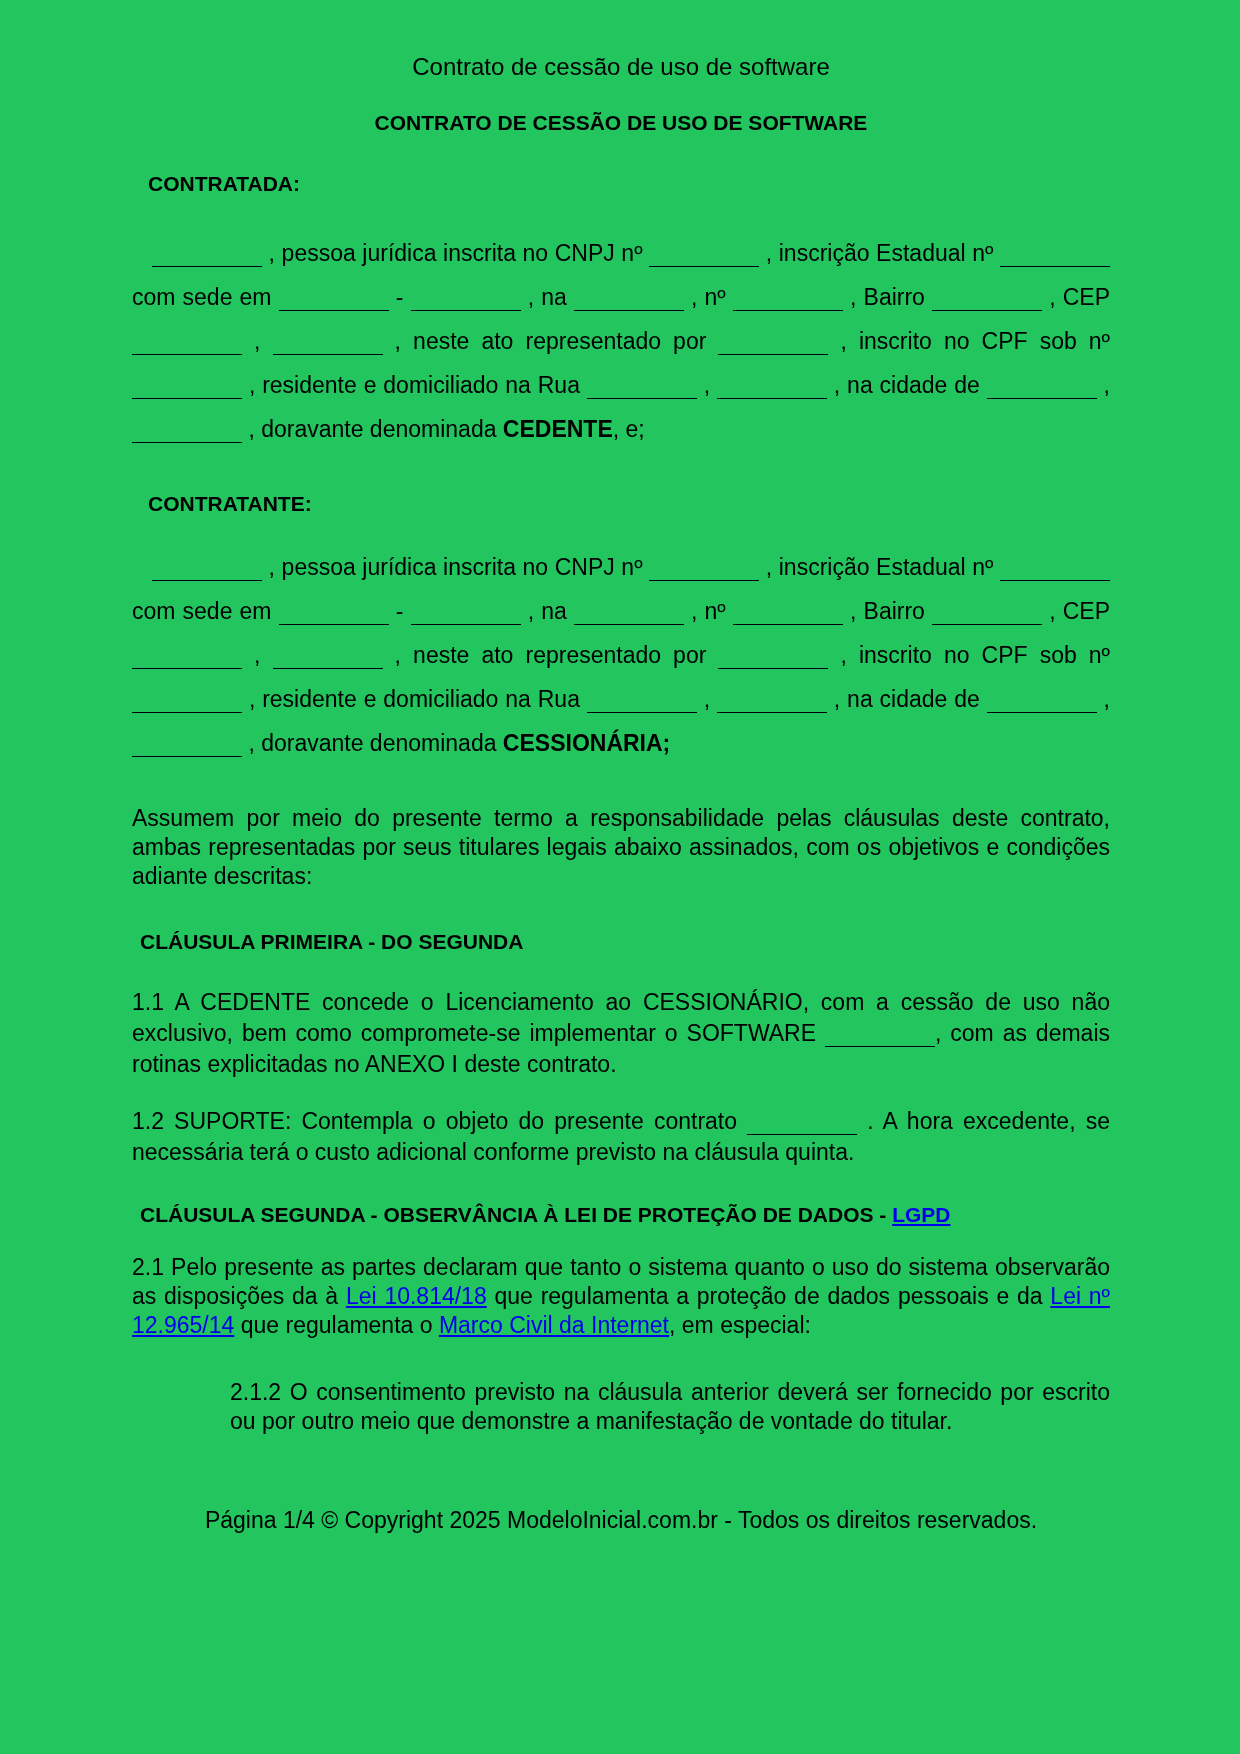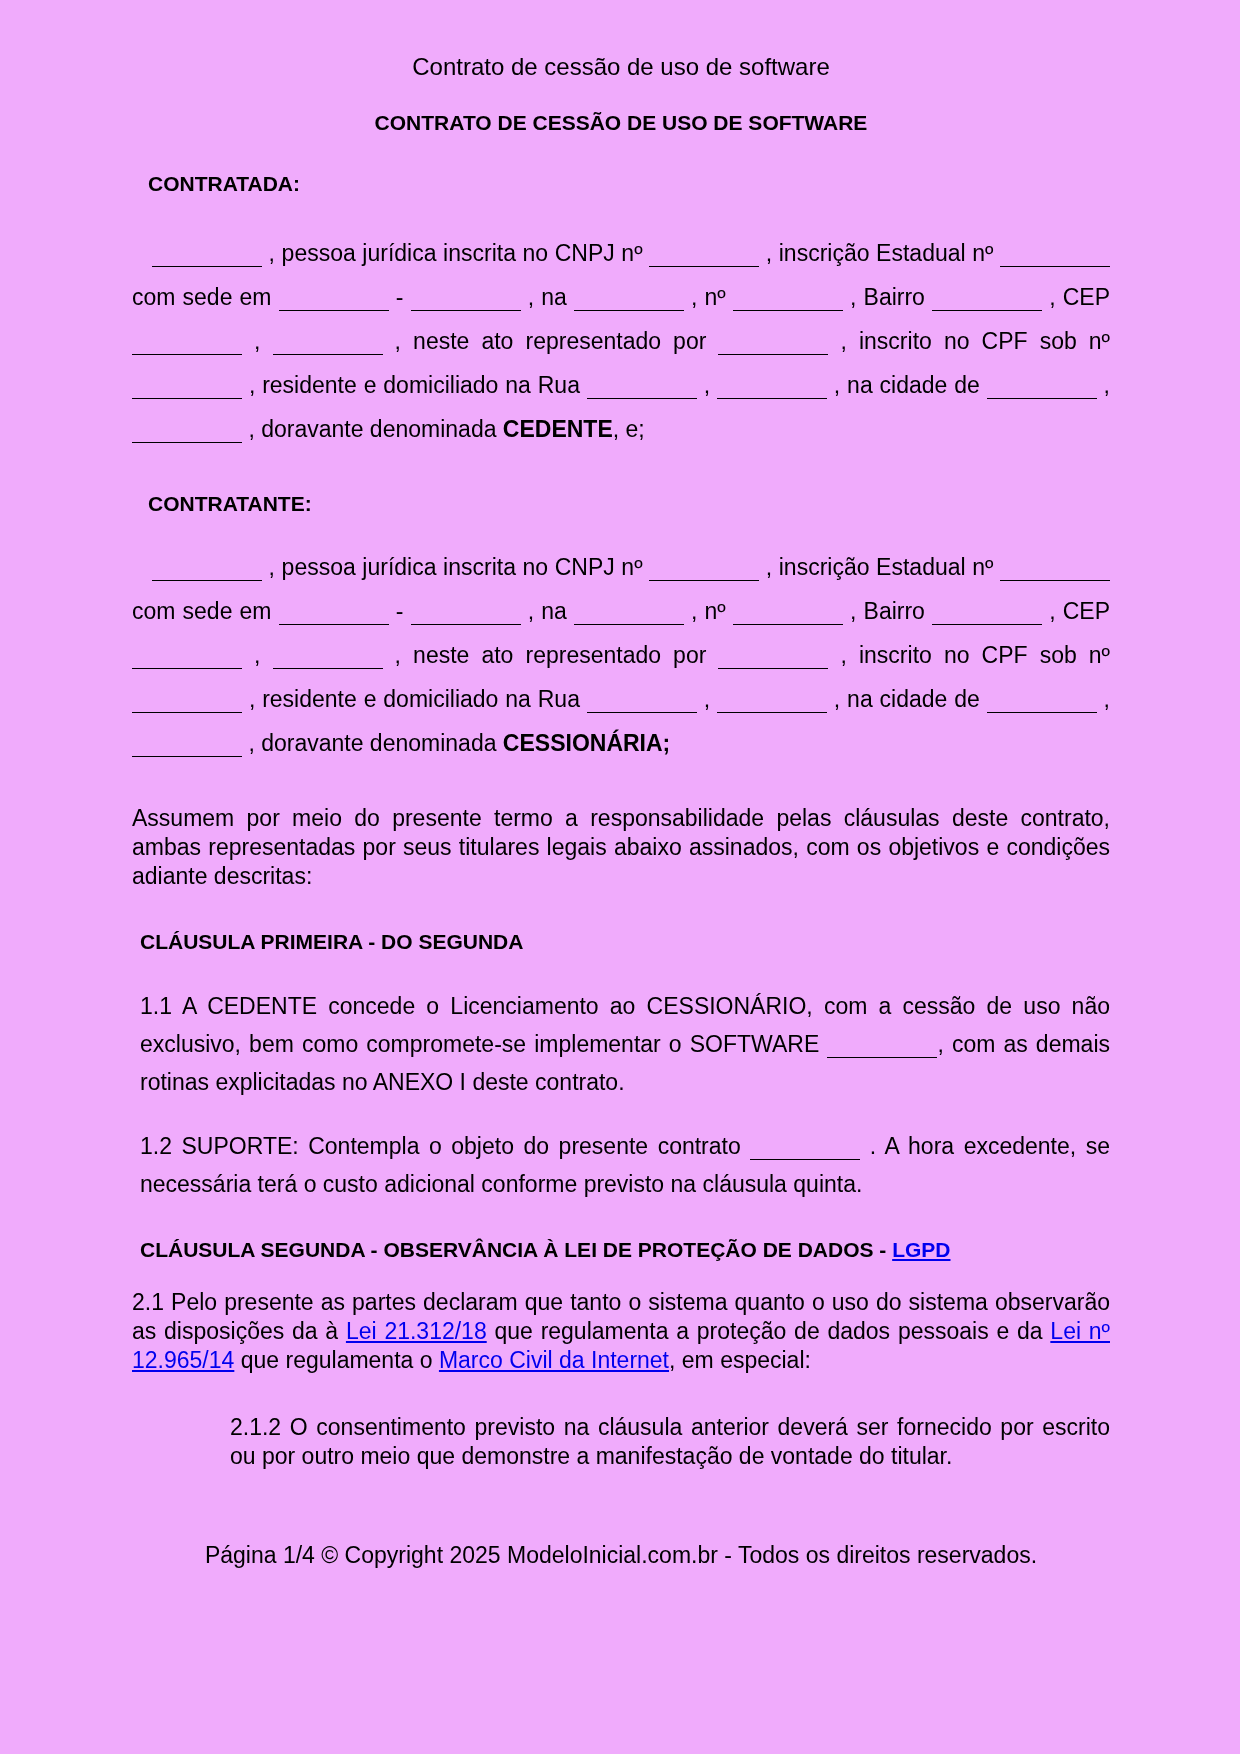--- a/index.html
+++ b/index.html
@@ -1,35 +1,35 @@
 <!DOCTYPE html>
 <html lang="pt-BR"><head>
 <meta charset="utf-8">
 <style>
   html,body{margin:0;padding:0;background:#ffffff;}
   .page{
     position:relative;
     width:1240px;height:1754px;
     box-sizing:border-box;
     padding:52px 130px 0 132px;
-    background:#f0abfc;
+    background:#22c55e;
     color:#000000;
     font-family:"Liberation Sans","DejaVu Sans",sans-serif;
     overflow:hidden;
   }
   .h-title{font-size:24px;line-height:30px;font-weight:400;text-align:center;margin:0 0 27px 0;}
   .doc-title{font-size:21px;line-height:28px;font-weight:700;text-align:center;margin:0 0 33px 0;}
   .sec-label{font-size:21px;line-height:28px;font-weight:700;margin:0 0 33px 16px;}
   .sec-label.tight{margin-bottom:27px;}
   .clause-title{font-size:21px;line-height:28px;font-weight:700;margin:0 0 31px 8px;}
   .clause-title.c2{margin-bottom:24px;}
   .para{font-size:23px;text-align:justify;margin:0;}
   .para-party{line-height:44px;margin:0 0 39px 0;text-indent:20px;}
   .para-norm{line-height:29px;}
-  .para-wide{line-height:38px;margin-left:8px;}
+  .para-wide{line-height:31px;margin-left:0;}
   .para-ind{line-height:29px;margin-left:98px;}
   .mb26{margin-bottom:26px;}
   .mb33{margin-bottom:33px;}
   .mb35{margin-bottom:35px;}
   .mb37{margin-bottom:37px;}
   .mb38{margin-bottom:38px;}
   .mb70{margin-bottom:70px;}
   .footer{font-size:23px;line-height:29px;text-align:center;margin:0;}
   .b{font-weight:700;}
   a{color:#0000ee;text-decoration:underline;cursor:pointer;}
@@ -61,20 +61,20 @@
   <p class="para para-norm mb37"><span>Assumem por meio do presente termo a responsabilidade pelas cláusulas deste contrato, ambas representadas por seus titulares legais abaixo assinados, com os objetivos e condições adiante descritas:</span></p>
 
   <p class="clause-title">CLÁUSULA PRIMEIRA - DO SEGUNDA</p>
 
   <p class="para para-wide mb26"><span>1.1 A CEDENTE concede o Licenciamento ao CESSIONÁRIO, com a cessão de uso não exclusivo, bem como compromete-se implementar o SOFTWARE </span><span class="blank"></span><span>, com as demais rotinas explicitadas no ANEXO I deste contrato.</span></p>
 
   <p class="para para-wide mb33"><span>1.2 SUPORTE: Contempla o objeto do presente contrato </span><span class="blank"></span><span> . A hora excedente, se necessária terá o custo adicional conforme previsto na cláusula quinta.</span></p>
 
   <p class="clause-title c2"><span>CLÁUSULA SEGUNDA - OBSERVÂNCIA À LEI DE PROTEÇÃO DE DADOS - </span><a href="#">LGPD</a></p>
 
-  <p class="para para-norm mb38"><span>2.1 Pelo presente as partes declaram que tanto o sistema quanto o uso do sistema observarão as disposições da à </span><a href="#">Lei 21.312/18</a><span> que regulamenta a proteção de dados pessoais e da </span><a href="#">Lei nº 12.965/14</a><span> que regulamenta o </span><a href="#">Marco Civil da Internet</a><span>, em especial:</span></p>
+  <p class="para para-norm mb38"><span>2.1 Pelo presente as partes declaram que tanto o sistema quanto o uso do sistema observarão as disposições da à </span><a href="#">Lei 10.814/18</a><span> que regulamenta a proteção de dados pessoais e da </span><a href="#">Lei nº 12.965/14</a><span> que regulamenta o </span><a href="#">Marco Civil da Internet</a><span>, em especial:</span></p>
 
 
   <p class="para para-ind mb70"><span>2.1.2 O consentimento previsto na cláusula anterior deverá ser fornecido por escrito ou por outro meio que demonstre a manifestação de vontade do titular.</span></p>
 
   <p class="footer">Página 1/4 © Copyright 2025 ModeloInicial.com.br - Todos os direitos reservados.</p>
 
 </div>
 
 </body></html>

